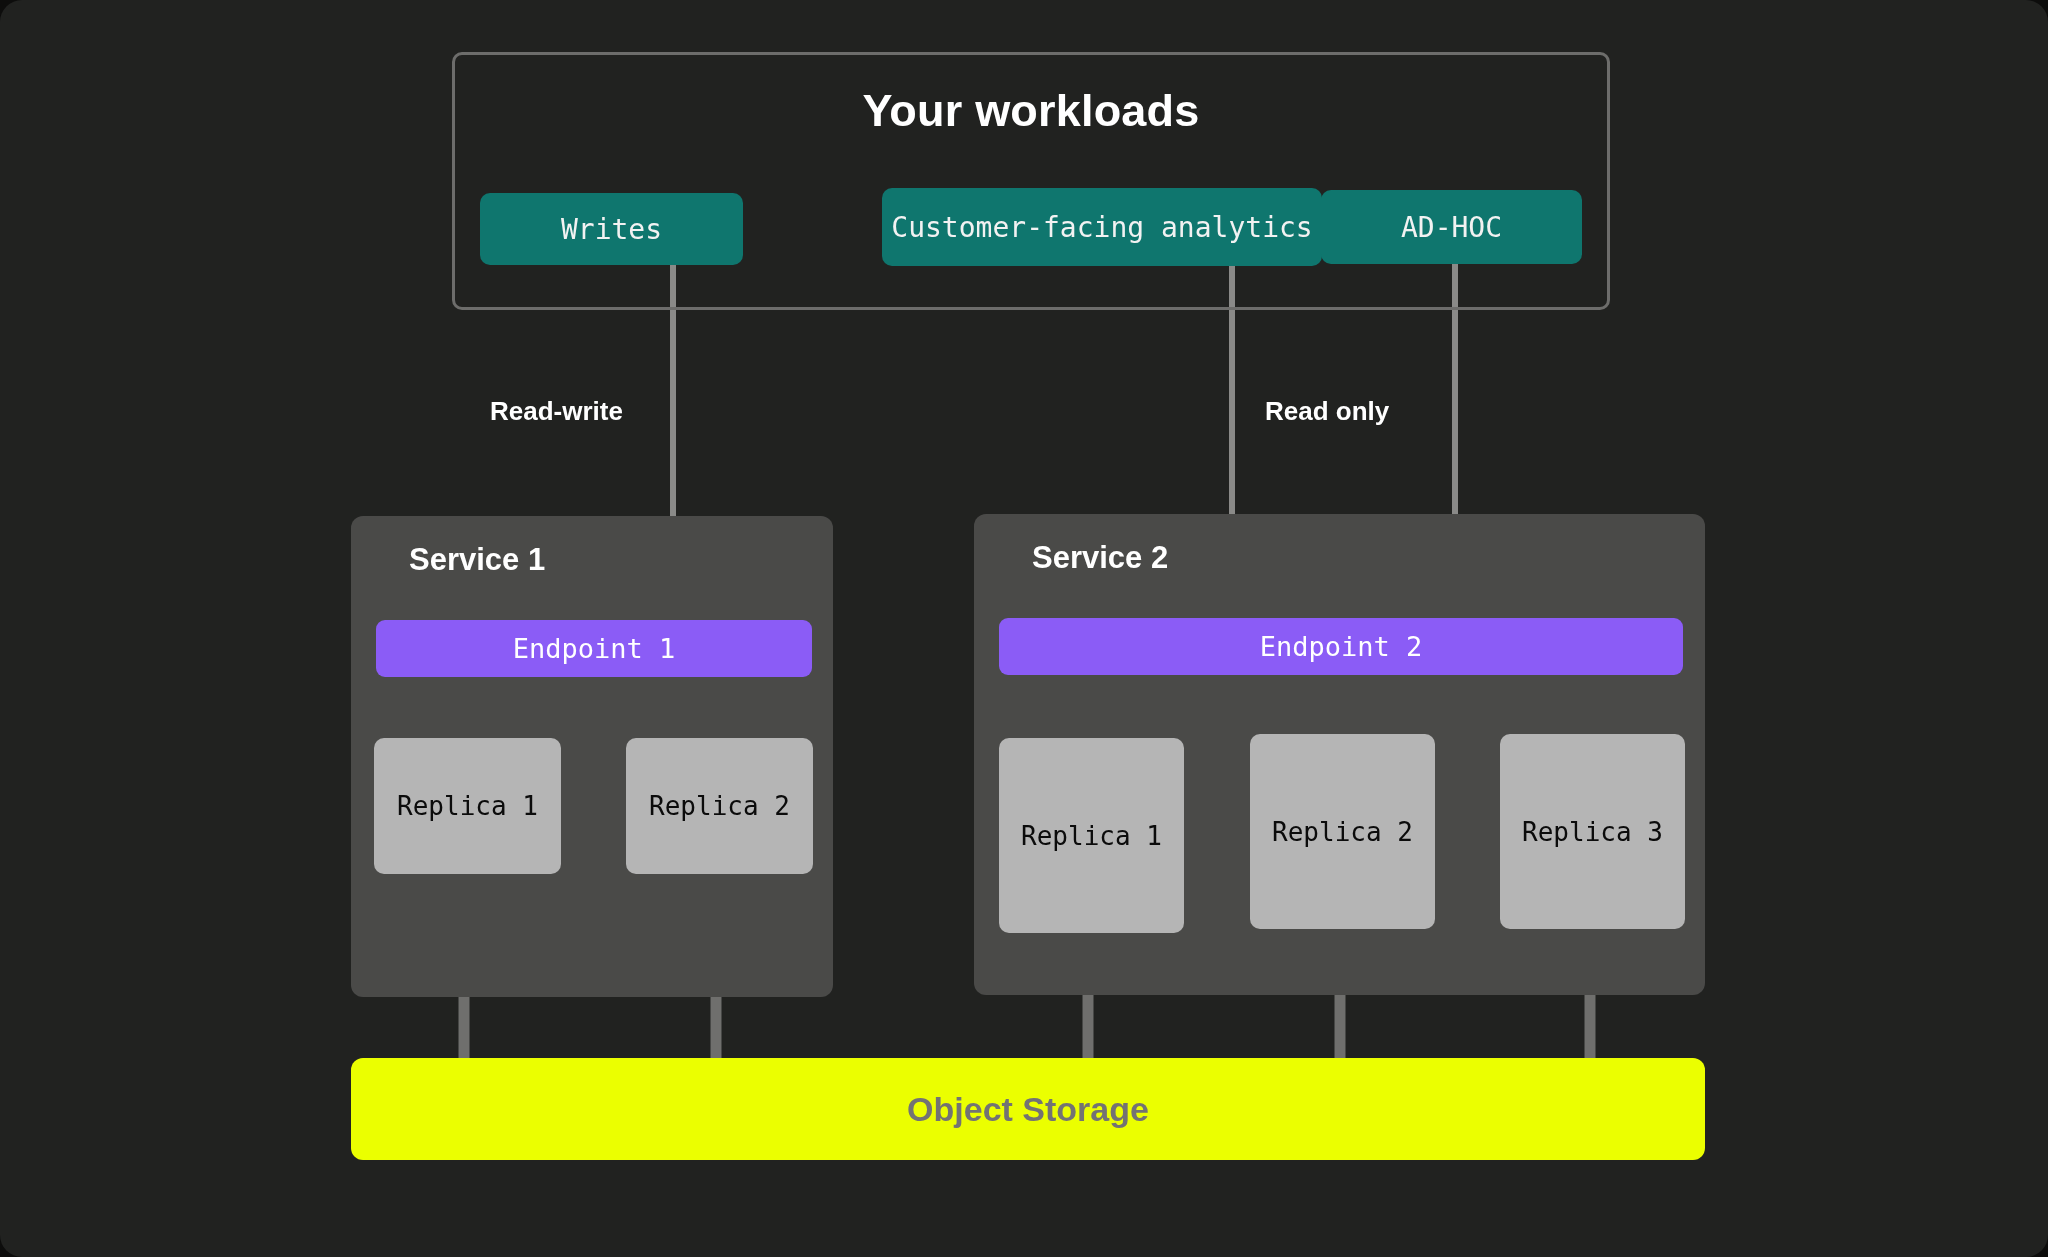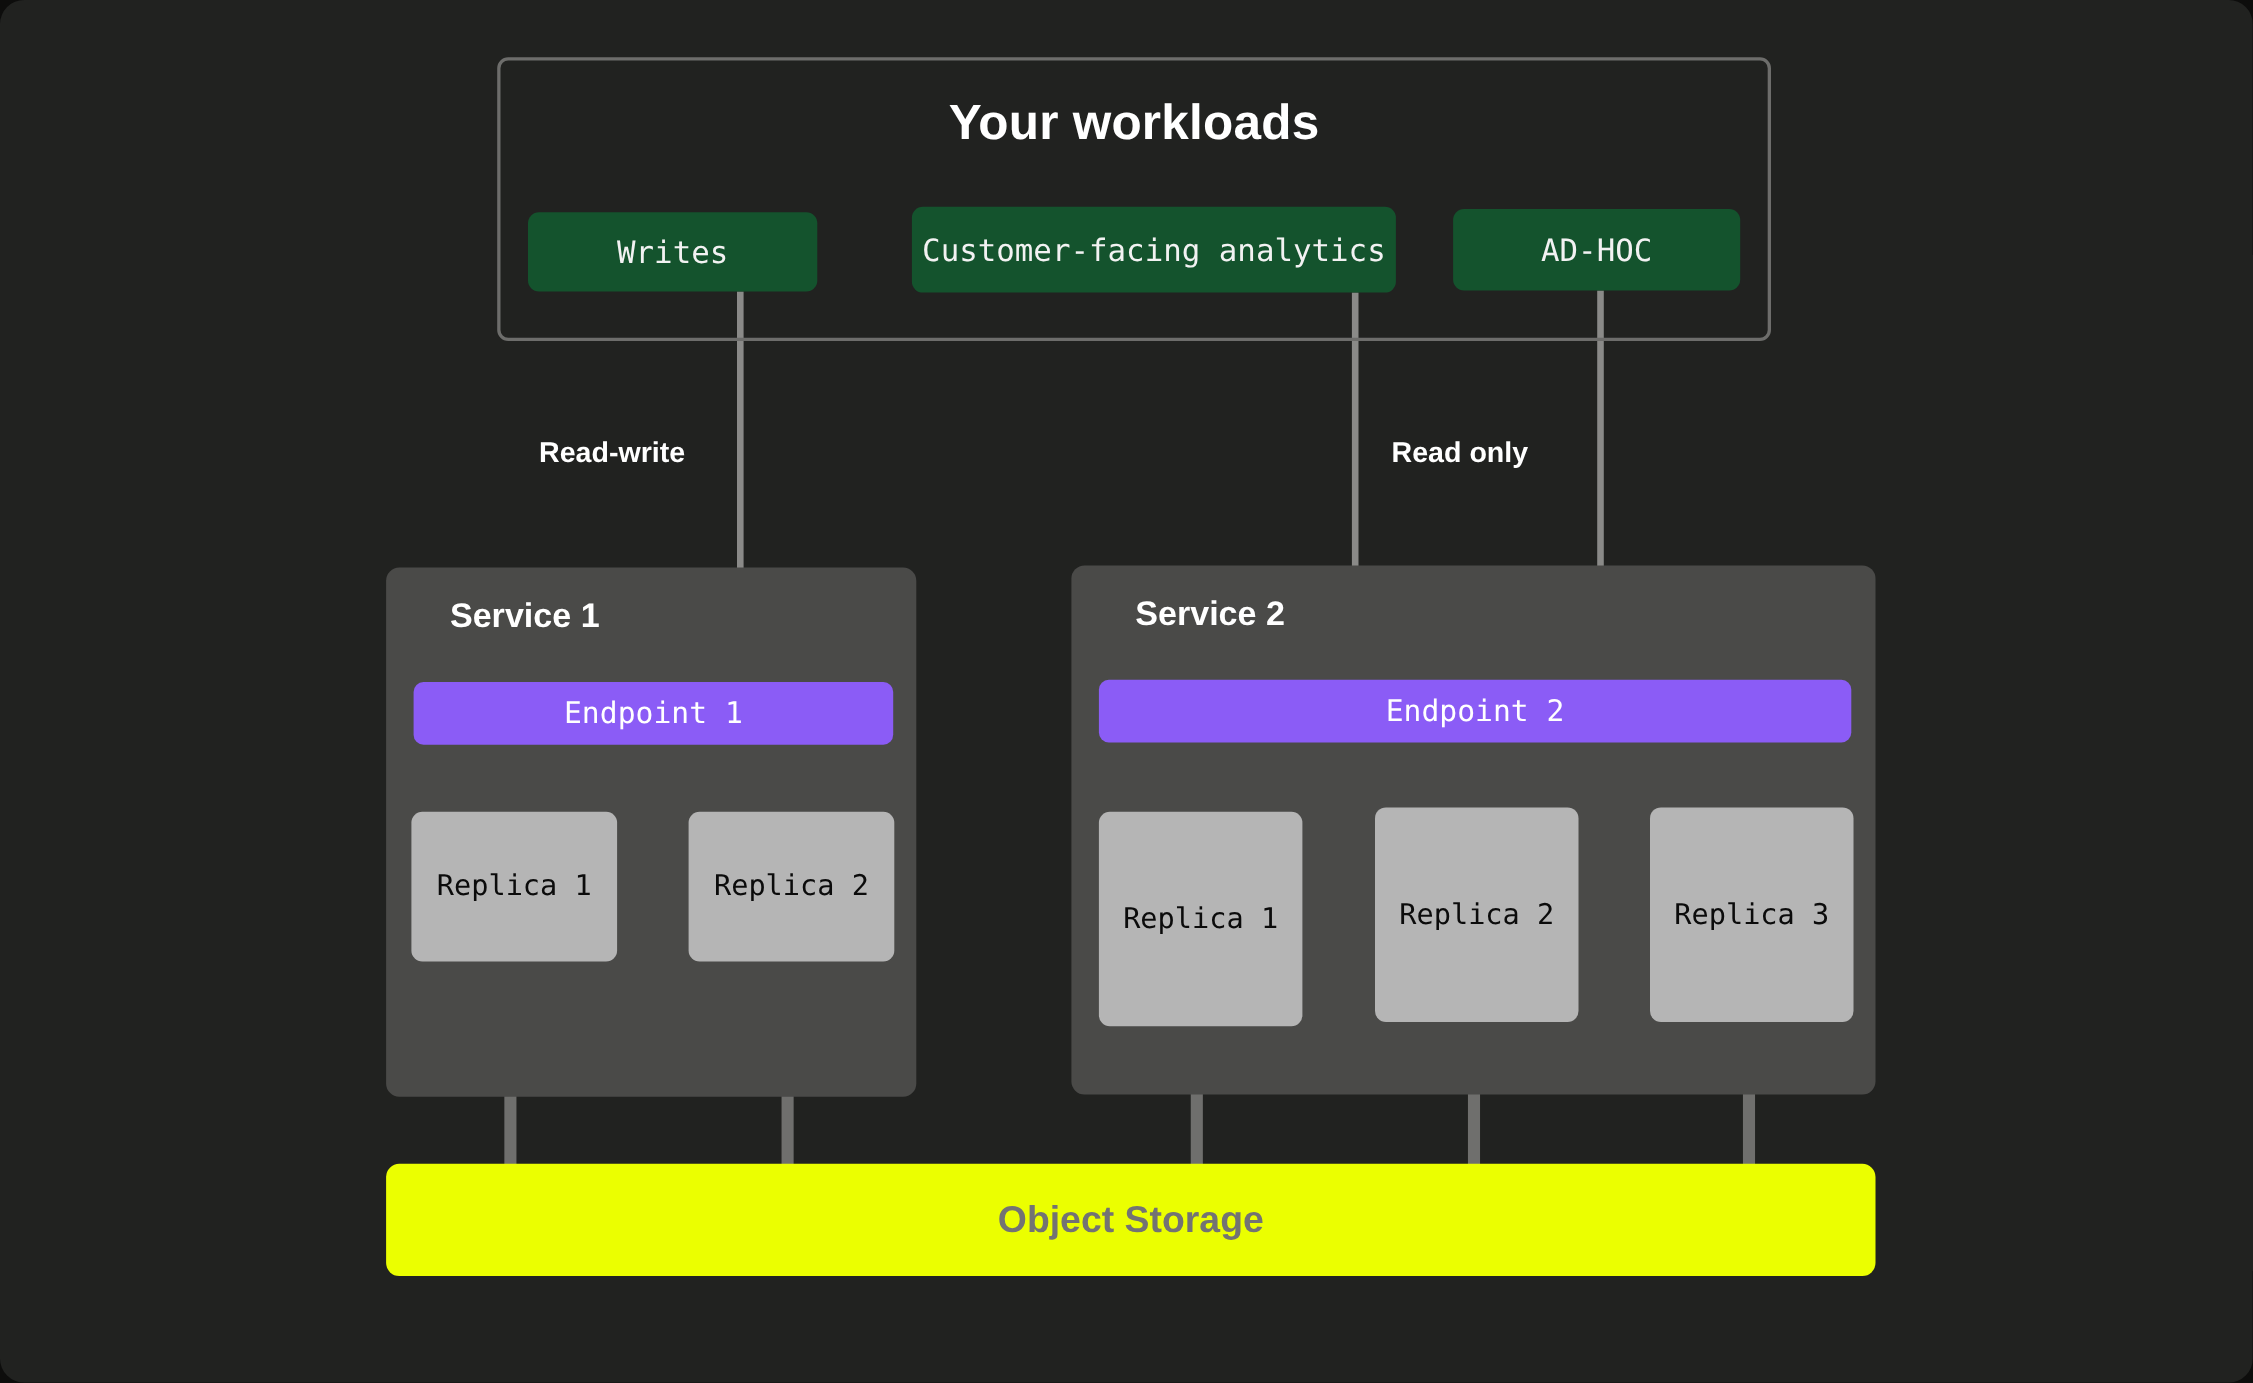--- a/index.html
+++ b/index.html
@@ -10,25 +10,25 @@
   .abs{position:absolute;box-sizing:border-box;}
 
   
   .workloads-box{left:452px;top:52px;width:1158px;height:258px;
       border:3px solid #6d6d6b;border-radius:10px;background:transparent;}
   .workloads-title{left:452px;top:88px;width:1158px;height:46px;
       text-align:center;color:#ffffff;font-size:45px;font-weight:bold;
       line-height:46px;letter-spacing:.2px;}
 
   
-  .pill{background:#14532d;border-radius:10px;color:#f2f2f2;
+  .pill{background:#0f766e;border-radius:10px;color:#f2f2f2;
       font-family:"DejaVu Sans Mono","Liberation Mono",monospace;
       font-size:28px;display:flex;align-items:center;justify-content:center;}
   .pill-writes{left:480px;top:193px;width:263px;height:72px;}
-  .pill-cfa{left:829px;top:188px;width:440px;height:78px;}
+  .pill-cfa{left:882px;top:188px;width:440px;height:78px;}
   .pill-adhoc{left:1321px;top:190px;width:261px;height:74px;}
 
   
   .service{background:#4a4a48;border-radius:12px;}
   .service-1{left:351px;top:516px;width:482px;height:481px;}
   .service-2{left:974px;top:514px;width:731px;height:481px;}
   .service-title{color:#ffffff;font-size:31px;font-weight:bold;
       position:absolute;margin-left:32px;}
   .st-1{left:377px;top:542px;}
   .st-2{left:1000px;top:540px;}

